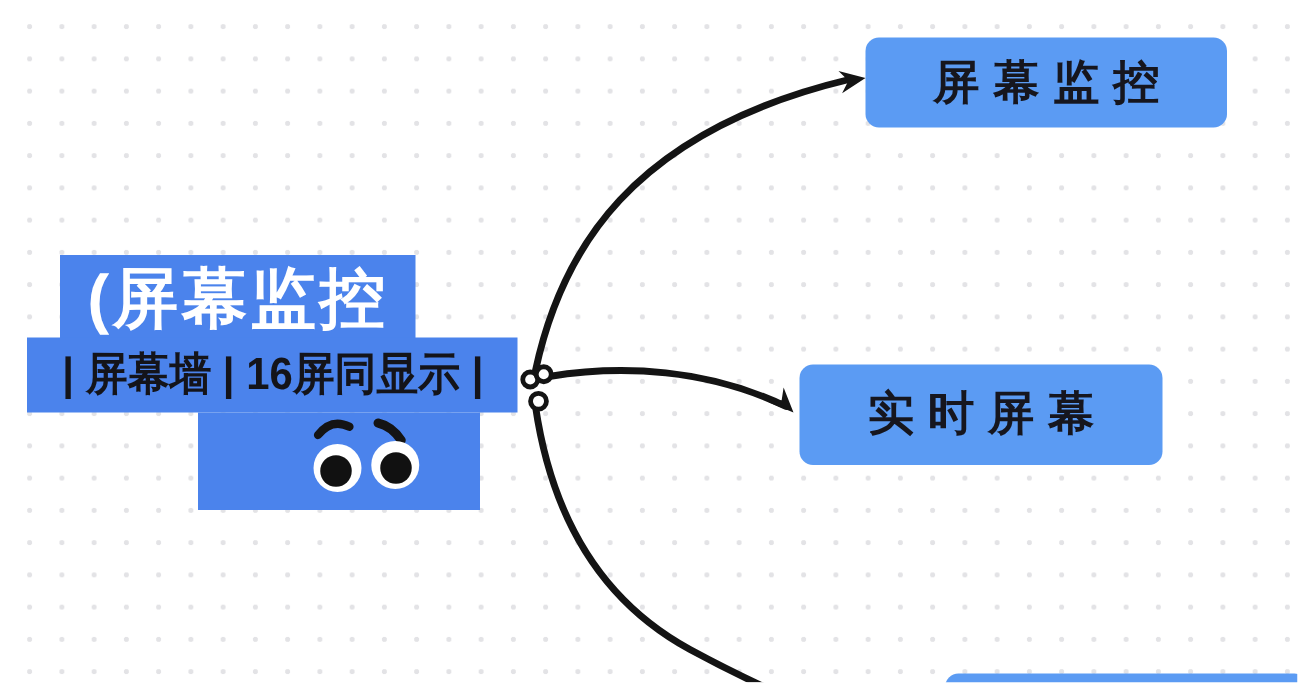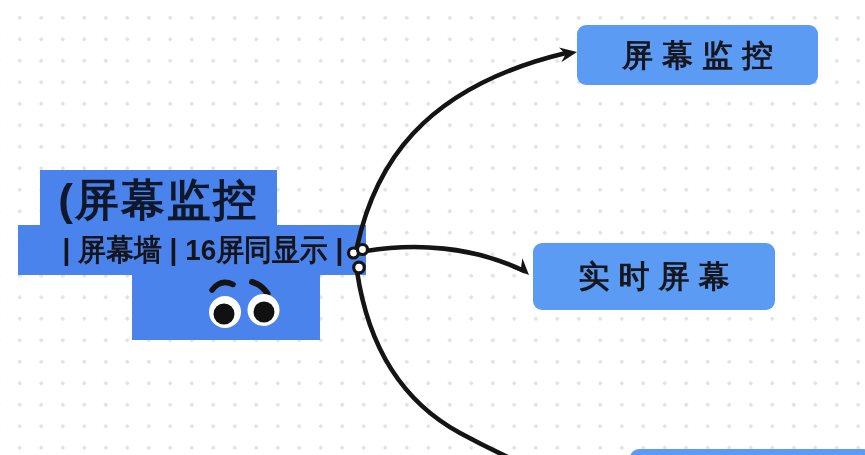--- a/index.html
+++ b/index.html
@@ -21,26 +21,26 @@
   
   .root-block {
     position: absolute;
     background: #4b83ec;
     display: flex;
     align-items: center;
     justify-content: center;
     z-index: 2;
   }
   .root-top    { left: 40px;  top: 170px; width: 237px; height: 60px; }
-  .root-mid    { left: 18px;  top: 225px; width: 327px; height: 50px; padding-left: 21px; }
+  .root-mid    { left: 18px;  top: 225px; width: 327px; height: 50px; }
   .root-bottom { left: 132px; top: 275px; width: 188px; height: 65px; }
   .root-title {
     font-size: 44px;
     font-weight: 900;
-    color: #0f172a;
+    color: #ffffff;
     letter-spacing: 2px;
     white-space: nowrap;
     line-height: 1;
   }
   .root-subtitle {
     display: inline-block;
     font-size: 30px;
     font-weight: 800;
     color: #14141a;
     white-space: nowrap;

